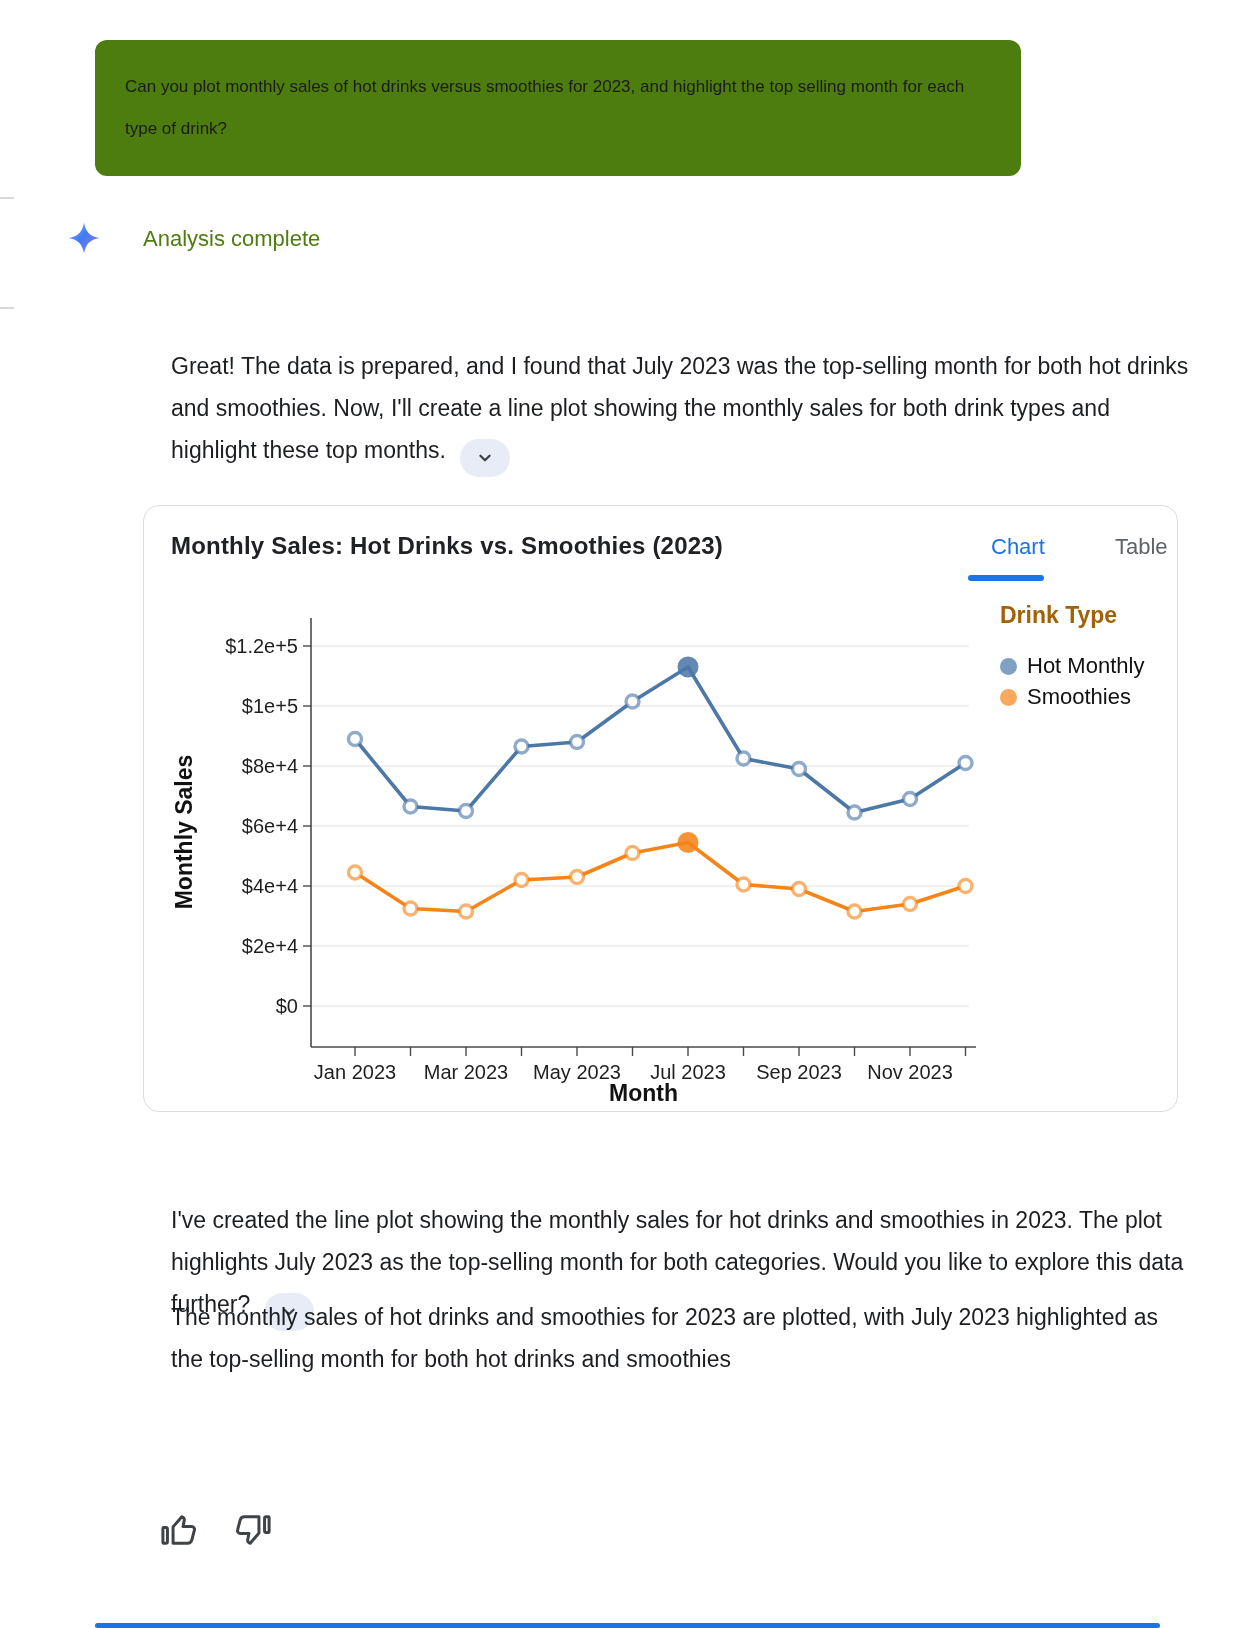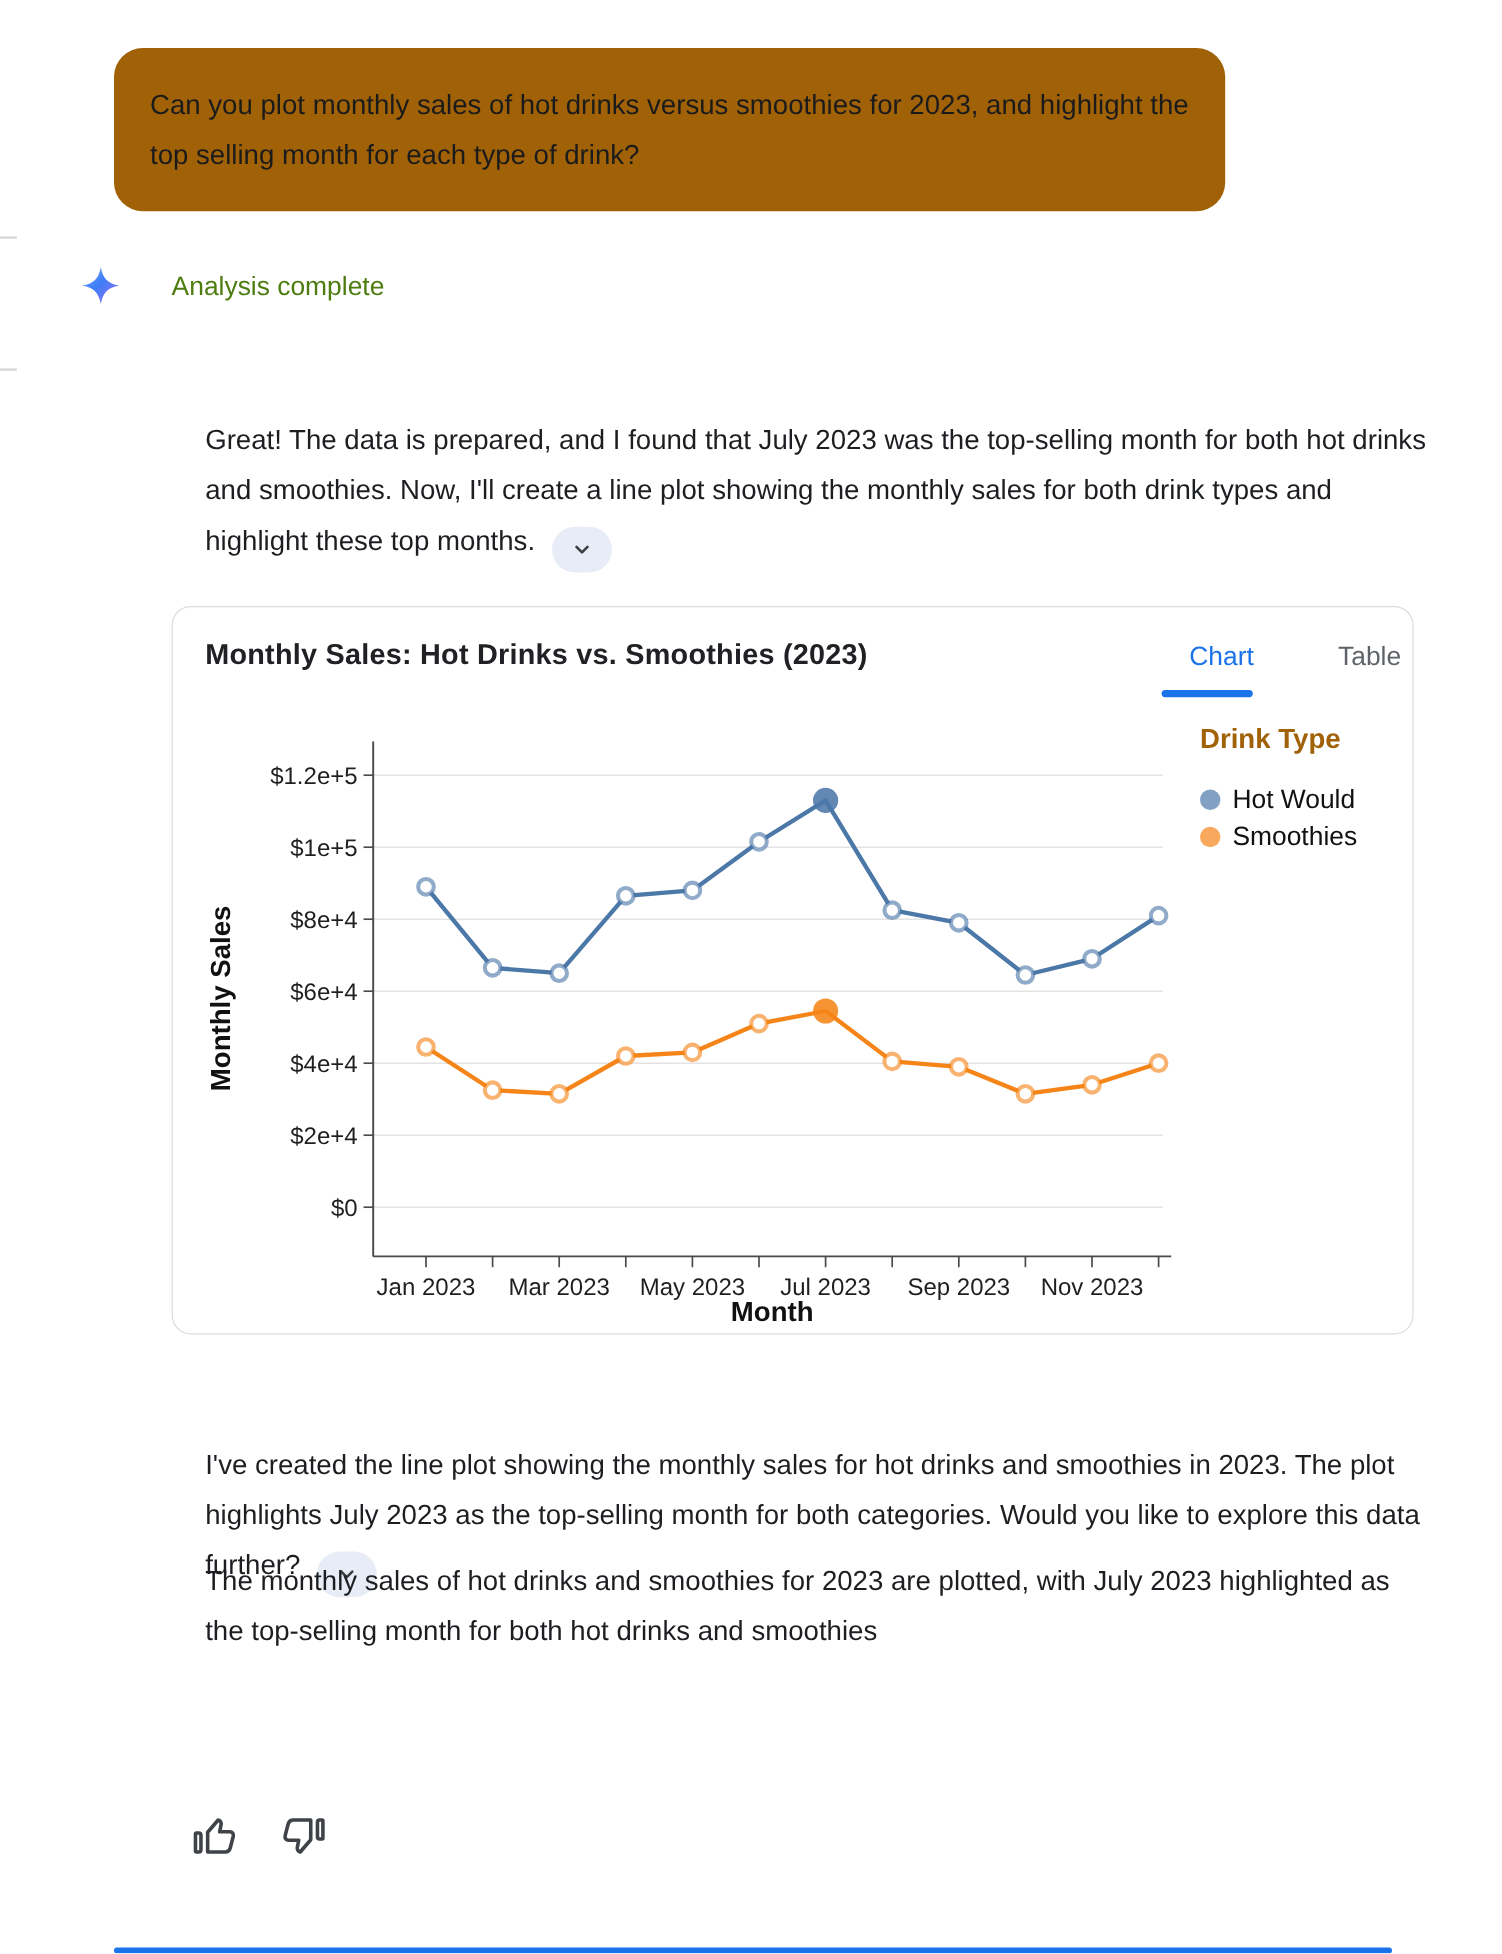--- a/index.html
+++ b/index.html
@@ -1,22 +1,22 @@
 <!DOCTYPE html>
 <html><head>
 <meta charset="utf-8">
 <style>
   html,body{margin:0;padding:0;background:#ffffff;}
   #canvas{position:relative;width:1252px;height:1628px;background:#ffffff;overflow:hidden;
           font-family:"Liberation Sans","DejaVu Sans",sans-serif;color:#1f1f1f;}
   .abs{position:absolute;}
 
   
-  .user-bubble{left:95px;top:40px;width:866px;padding:26px 30px;background:#a16207;
-               border-radius:24px;font-size:23px;line-height:42px;color:#1b1b1b;}
+  .user-bubble{left:95px;top:40px;width:866px;padding:26px 30px;background:#4d7c0f;
+               border-radius:12px;font-size:17px;line-height:42px;color:#1b1b1b;}
 
   
   .edge-mark{left:0;width:14px;height:2px;background:#d8d8d8;}
 
   
   .status-icon{left:68px;top:222px;width:32px;height:32px;}
   .status-label{left:143px;top:226px;font-size:22px;color:#4d7c0f;}
 
   
   .para{width:1020px;left:143px;font-size:23px;line-height:42px;color:#1c1e21;margin-left:28px;}
@@ -158,21 +158,21 @@
         <text text-anchor="middle" font-size="23" font-weight="bold" fill="#111" transform="translate(48,326) rotate(-90)">Monthly Sales</text>
       </svg>
     <div class="abs card-title">Monthly Sales: Hot Drinks vs. Smoothies (2023)</div>
     <button class="abs tab tab-chart">Chart</button>
     <button class="abs tab tab-table">Table</button>
     <div class="abs tab-underline"></div>
     <div class="abs legend">
       <div class="legend-title">Drink Type</div>
       <div class="legend-item">
         <span class="legend-dot" style="background: rgb(76, 120, 168);"></span>
-        <span class="legend-label">Hot Would</span>
+        <span class="legend-label">Hot Monthly</span>
       </div>
       <div class="legend-item">
         <span class="legend-dot" style="background: rgb(245, 133, 24);"></span>
         <span class="legend-label">Smoothies</span>
       </div>
     </div>
   </div>
 
   <p class="abs para" style="top:1176px">
     <span>I've created the line plot showing the monthly sales for hot drinks and smoothies in 2023. The plot highlights July 2023 as the top-selling month for both categories. Would you like to explore this data further?</span><button class="pill">

